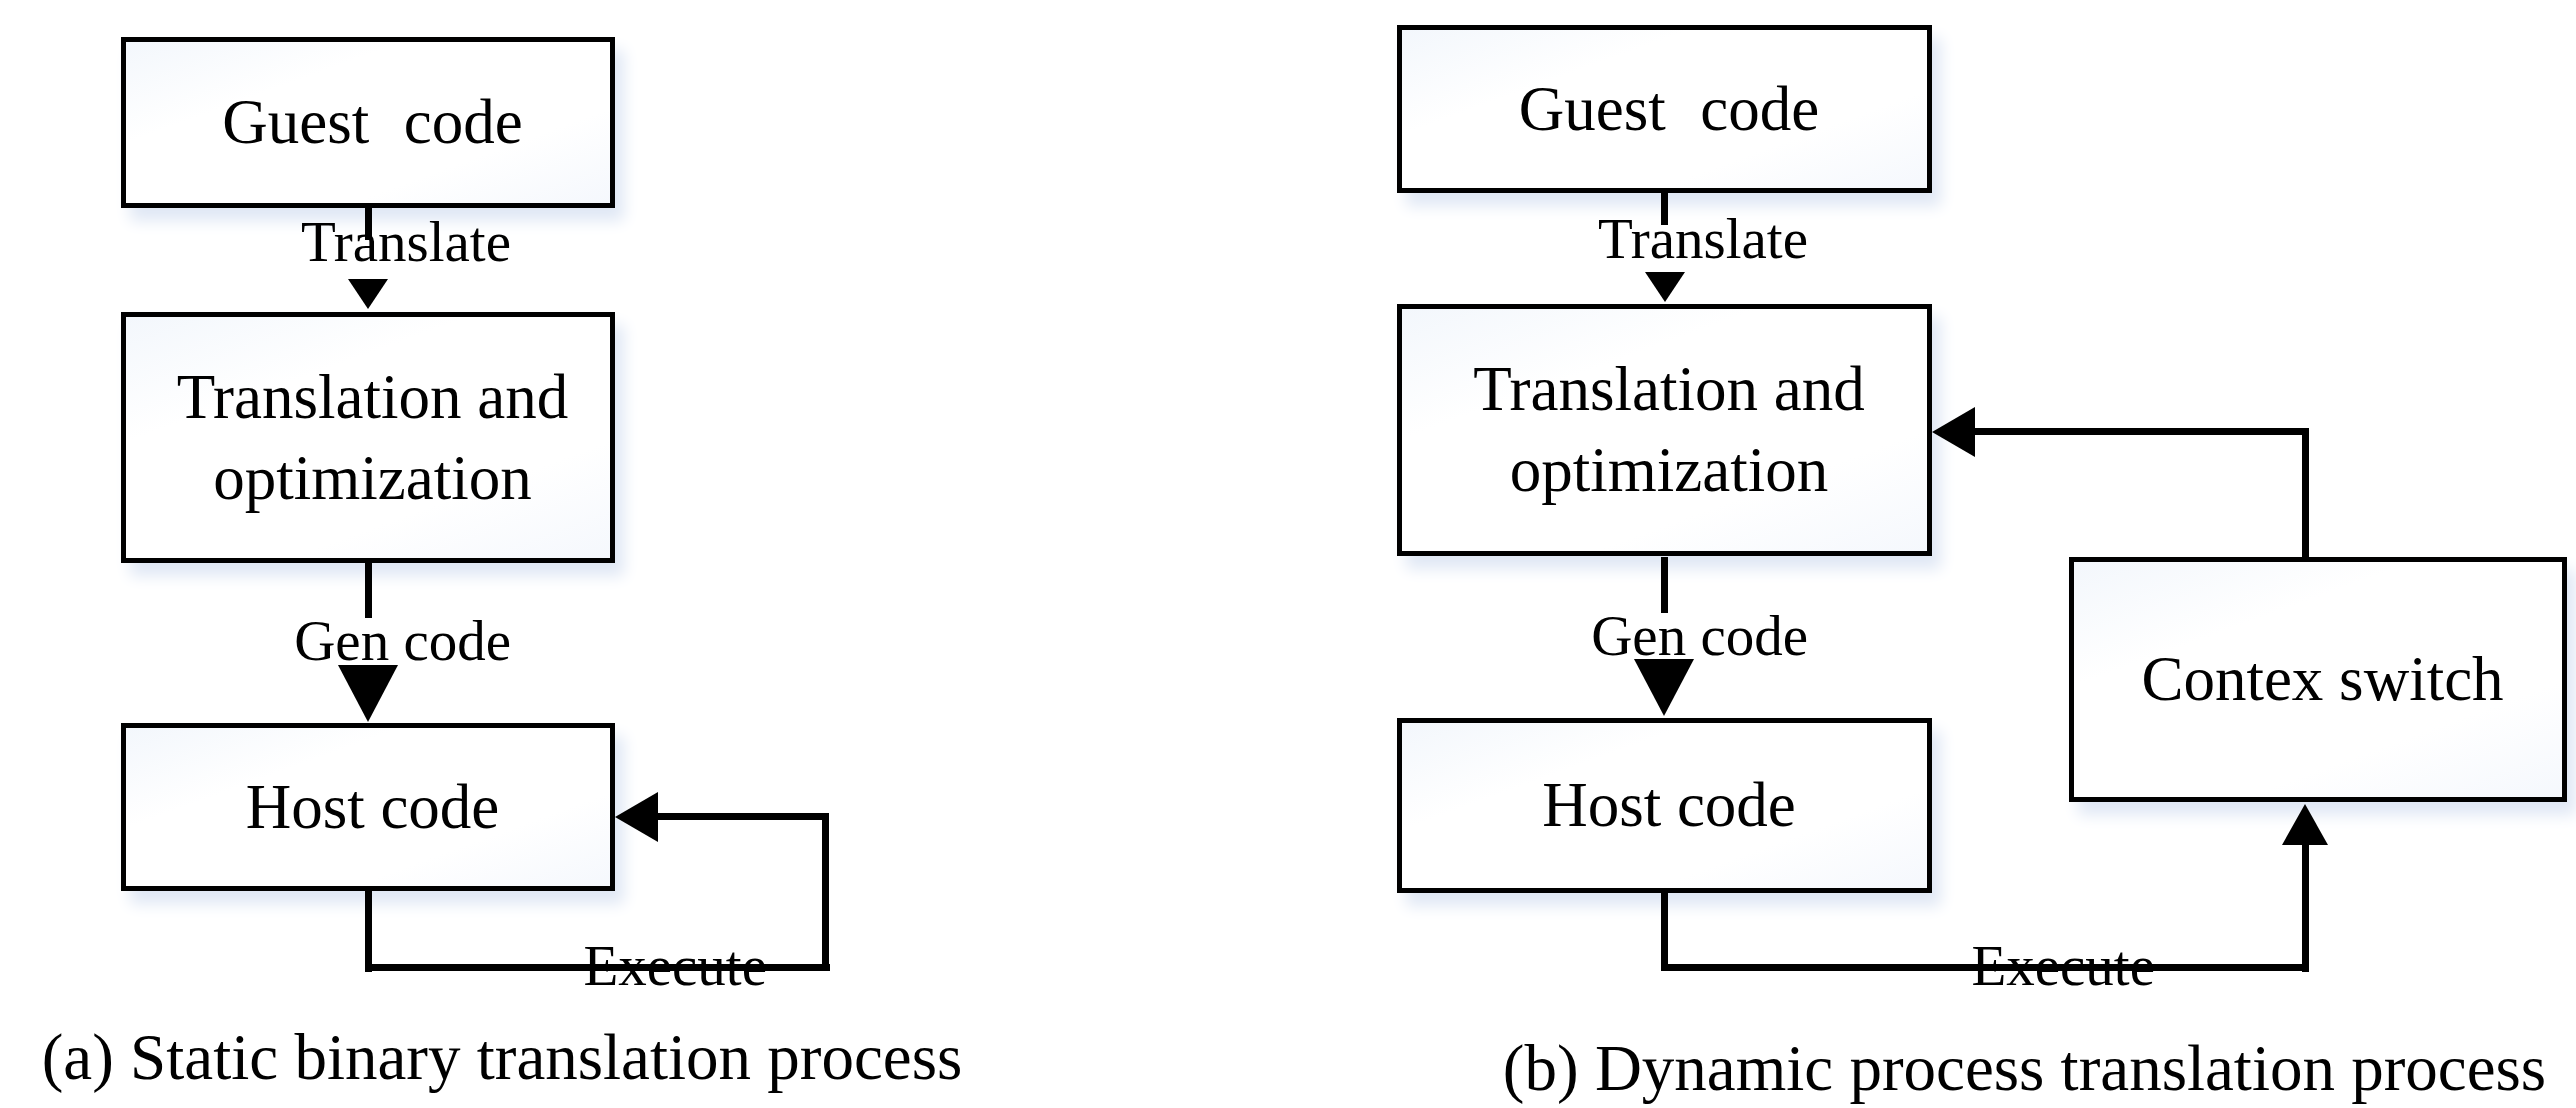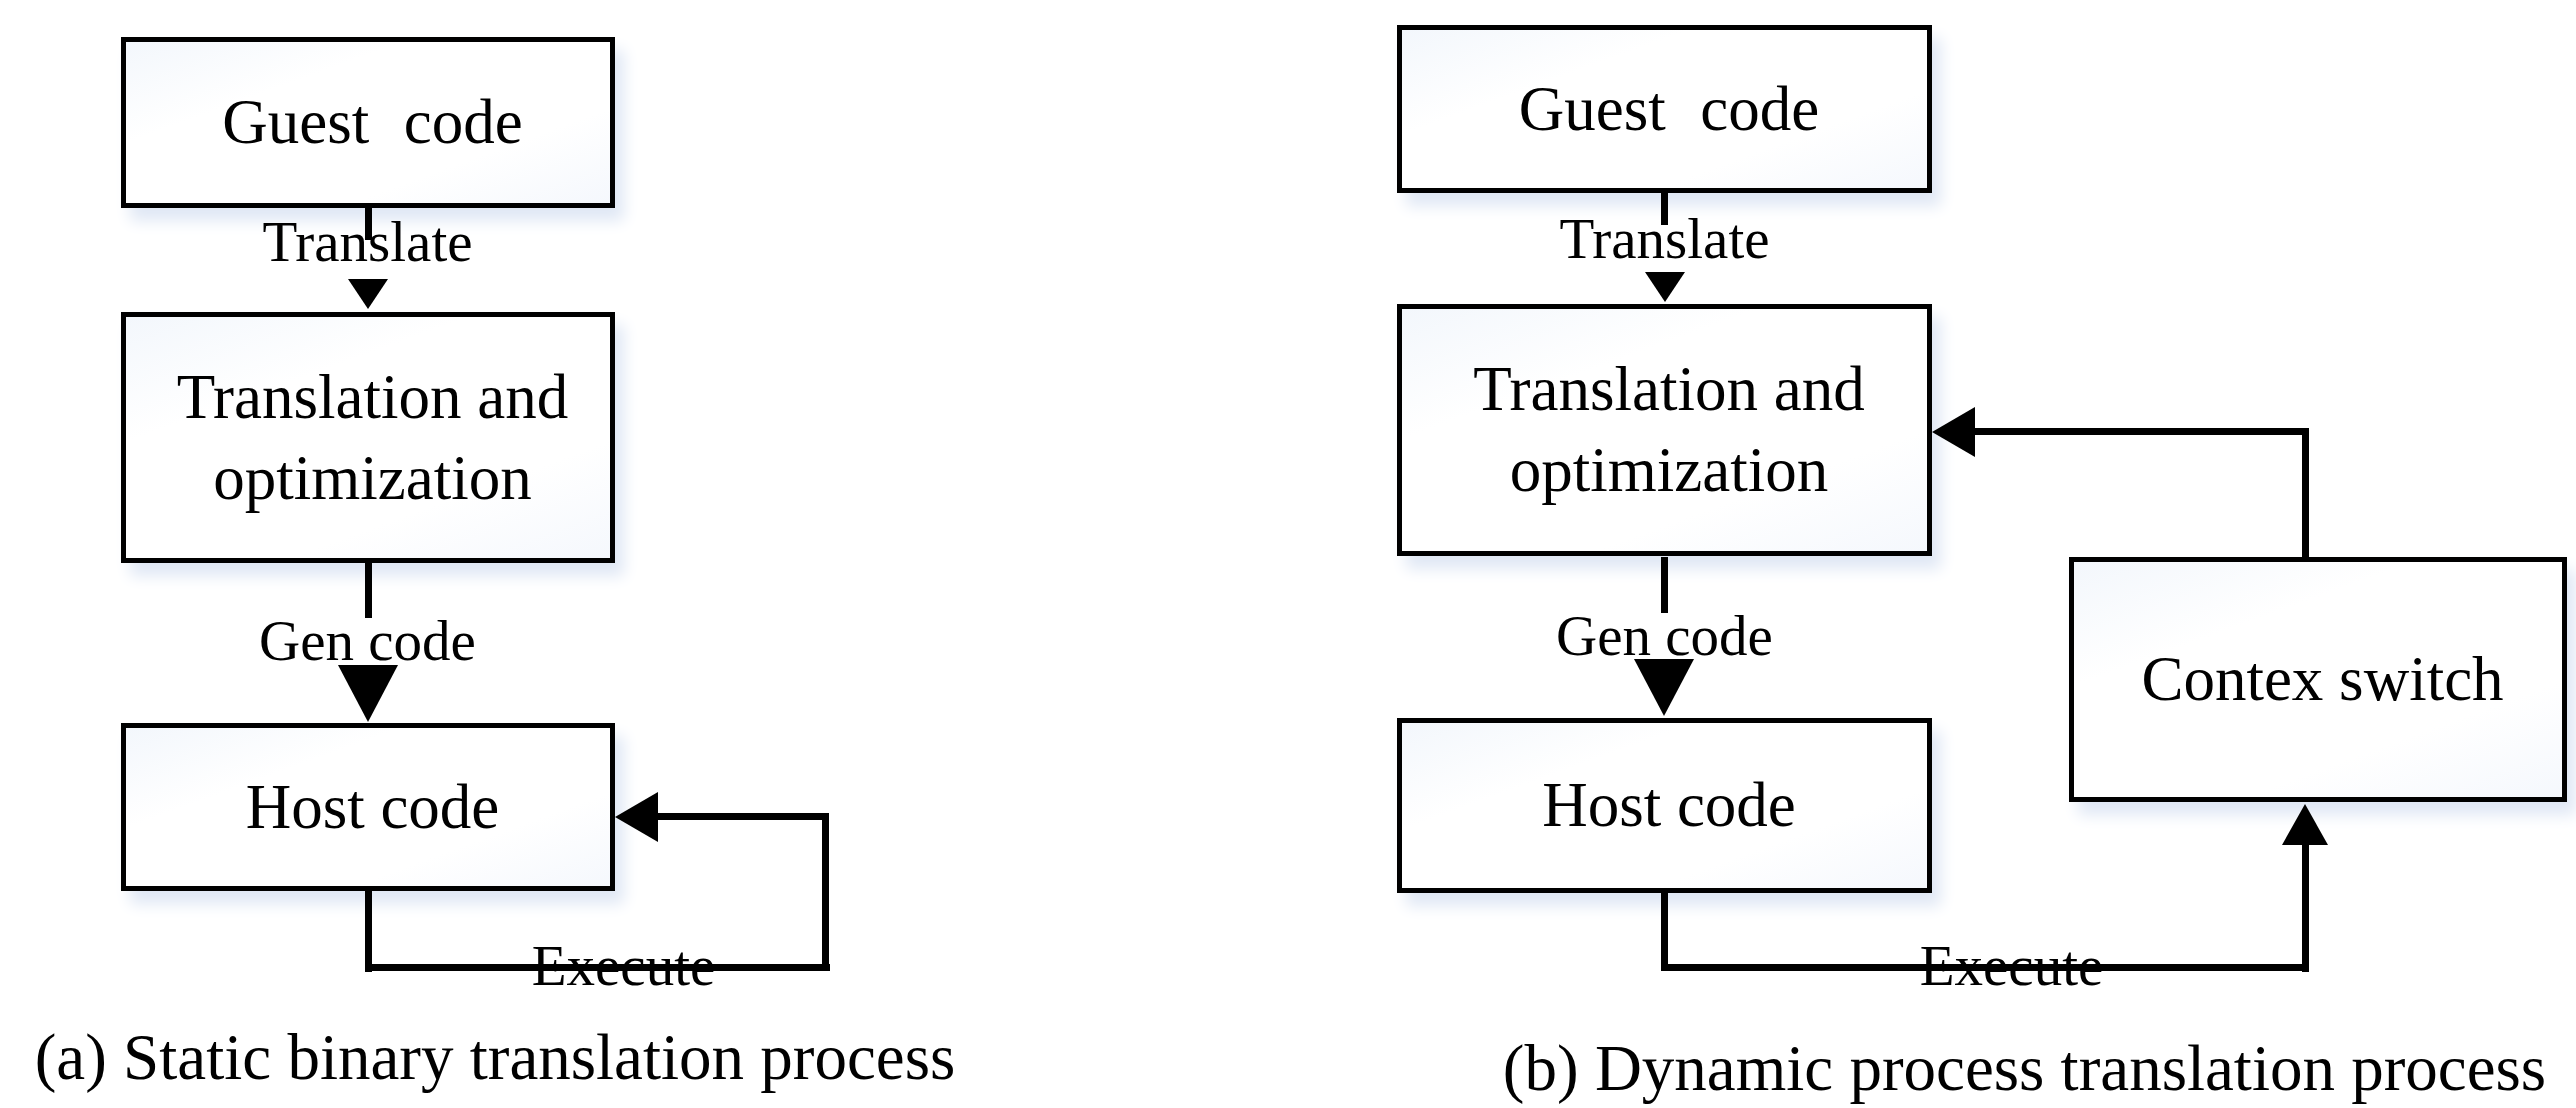--- a/index.html
+++ b/index.html
@@ -57,21 +57,21 @@
     border-left: 23px solid transparent;
     border-right: 23px solid transparent;
     border-bottom: 41px solid #000000;
   }
 
   
   .edge-label {
     position: absolute;
     font-size: 57px;
     line-height: 54px;
-    text-align: center;
+    text-align: right;
     white-space: nowrap;
   }
 
   
   .caption {
     position: absolute;
     font-size: 65px;
     line-height: 70px;
     text-align: center;
     white-space: nowrap;
@@ -102,21 +102,21 @@
     <span class="node-label">Host code</span>
   </div>
 
   <div class="seg" style="left:365px; top:891px; width:7.2px; height:81px;"></div>
   <div class="seg" style="left:365px; top:964px; width:465px; height:7.2px;"></div>
   <div class="seg" style="left:822px; top:813px; width:7.2px; height:158px;"></div>
   <div class="seg" style="left:658px; top:813px; width:171px; height:7.2px;"></div>
   <div class="tri left" style="left:615px; top:792px;"></div>
   <div class="edge-label" style="left:480px; top:939px; width:287px;">Execute</div>
 
-  <div class="caption" style="left:5px; top:1022px; width:980px;">(a) Static binary translation process</div>
+  <div class="caption" style="left:12px; top:1022px; width:980px;">(a) Static binary translation process</div>
 
   <div class="node wide-space" style="left:1397px; top:25px; width:535px; height:168px;">
     <span class="node-label">Guest code</span>
   </div>
 
   <div class="seg" style="left:1661px; top:193px; width:7.2px; height:32px;"></div>
   <div class="edge-label" style="left:1521px; top:212px; width:287px;">Translate</div>
   <div class="tri down-small" style="left:1645px; top:272px;"></div>
 
   <div class="node" style="left:1397px; top:304px; width:535px; height:252px;">

